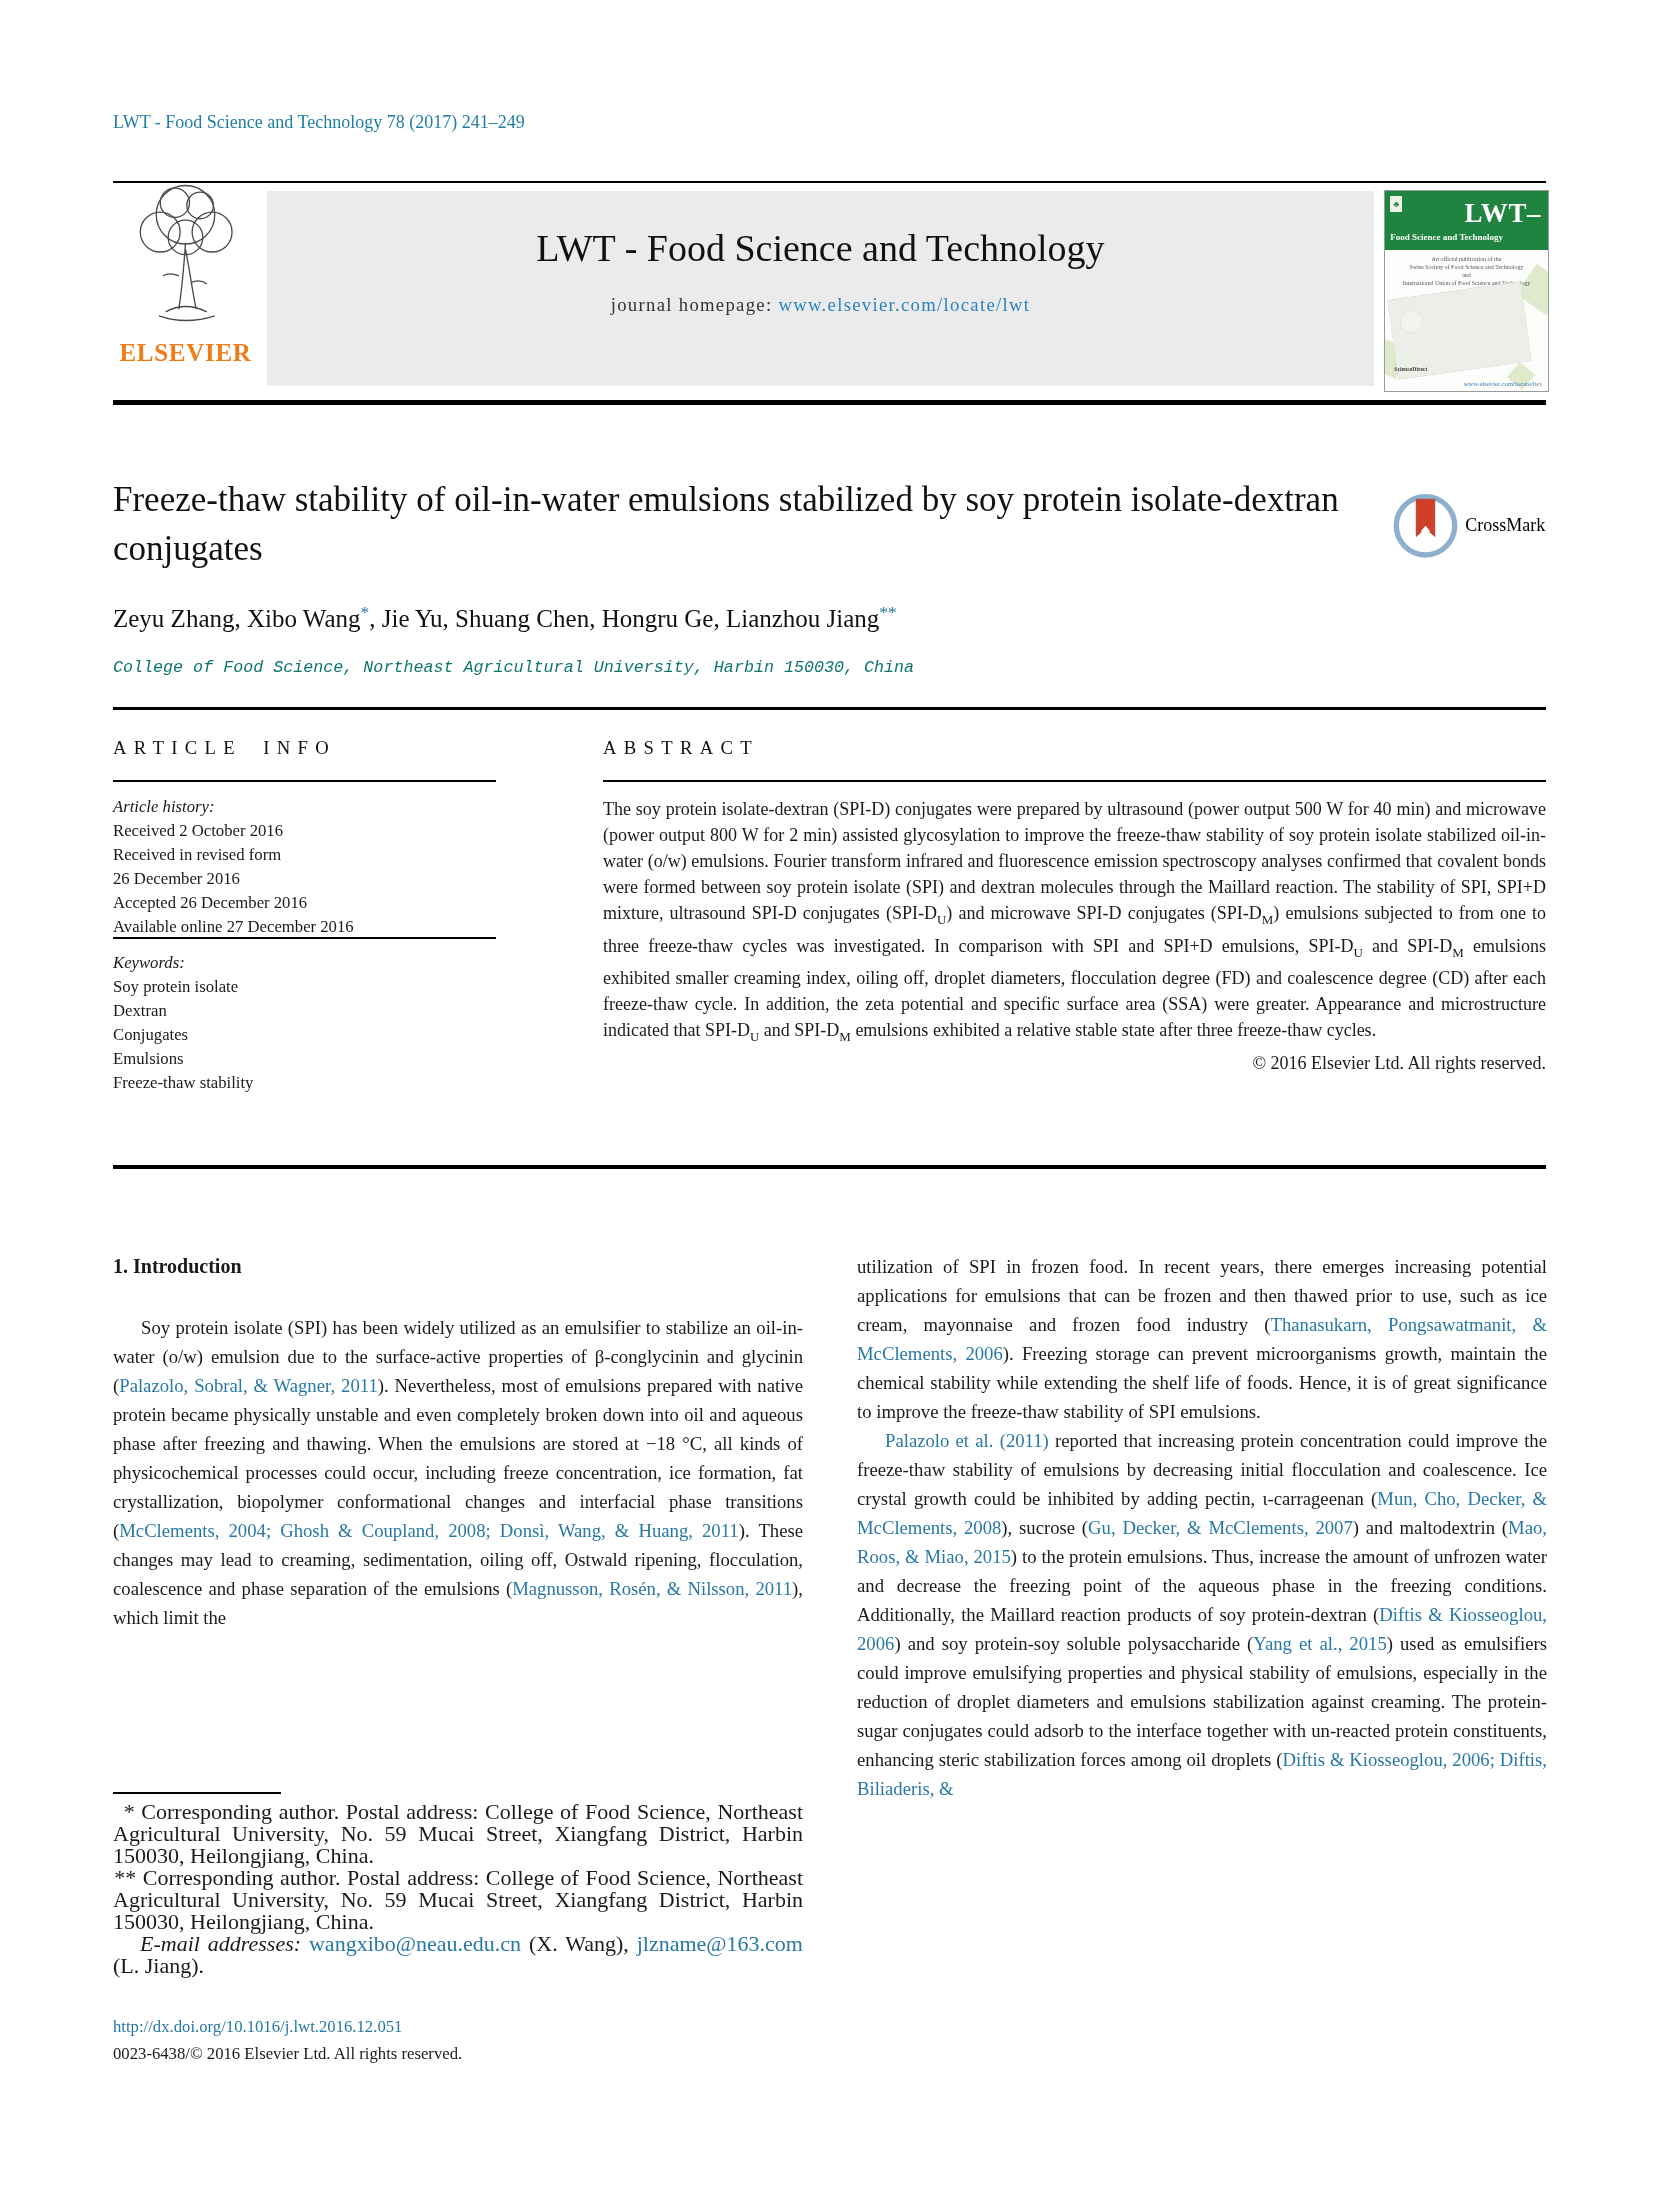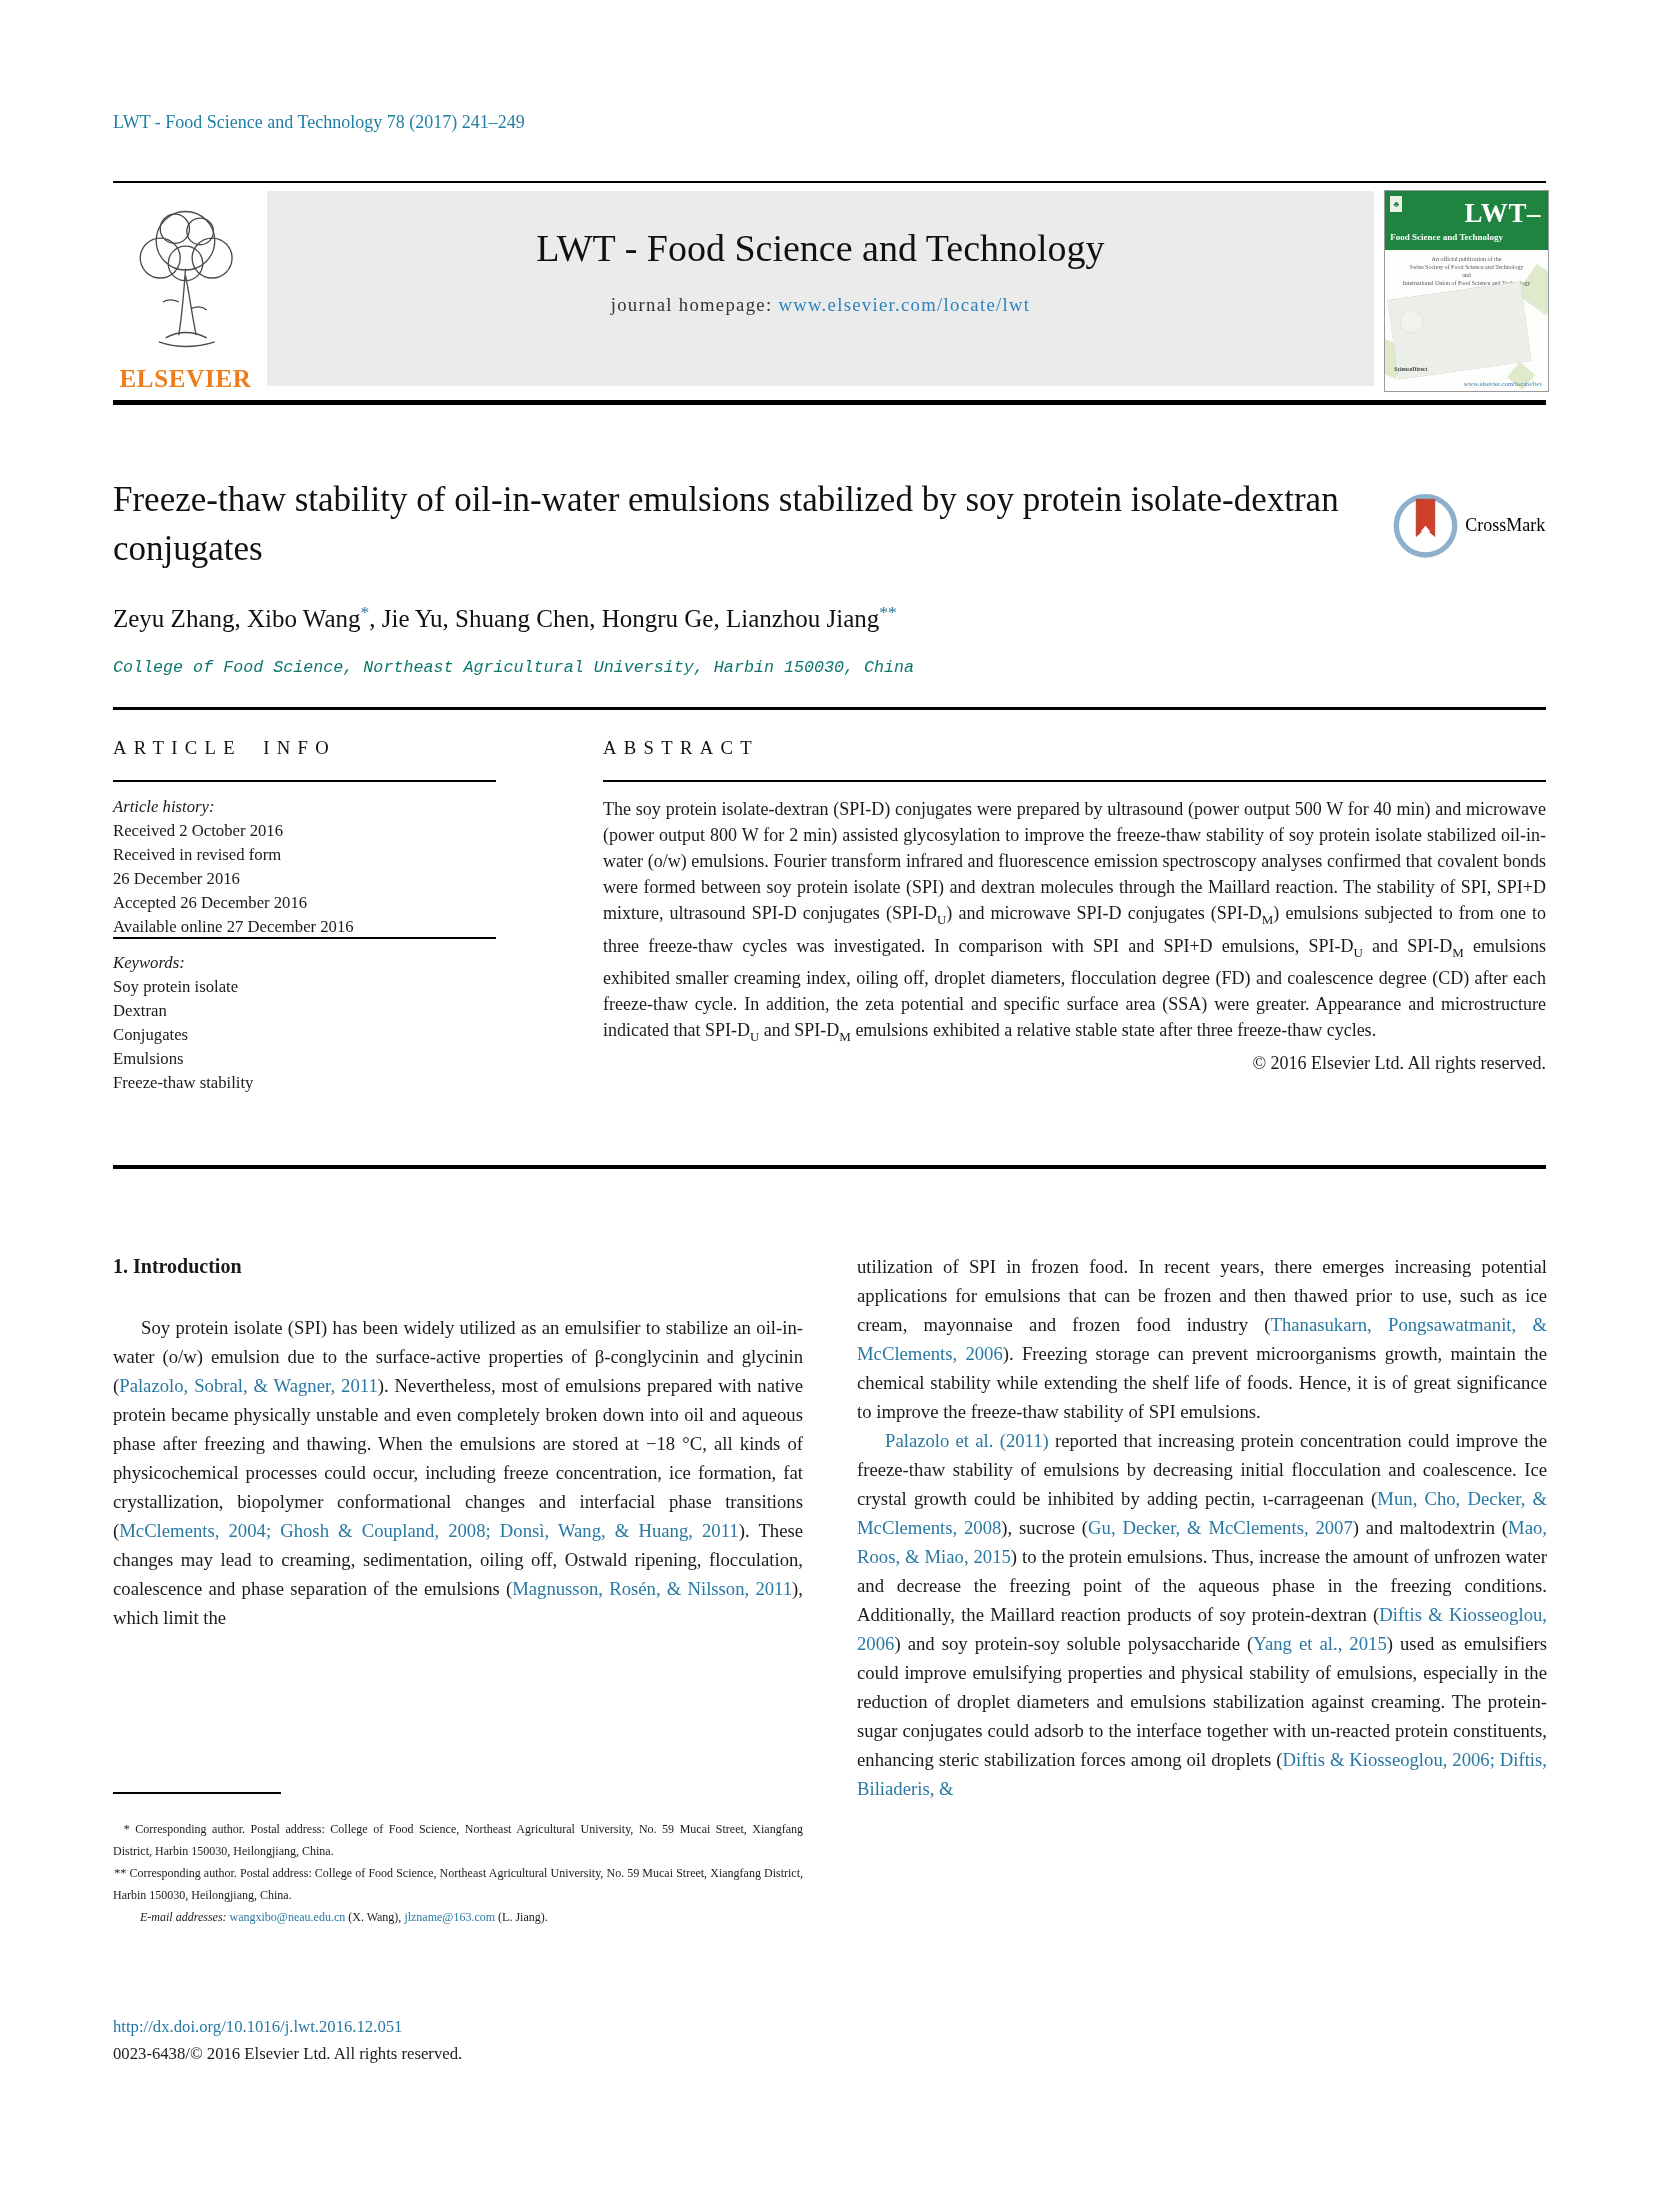--- a/index.html
+++ b/index.html
@@ -9,21 +9,21 @@
   .lk{color:#2878a3;}
   .suplk{color:#2878a3;vertical-align:super;font-size:70%;}
   .sub{vertical-align:sub;font-size:72%;}
   .it{font-style:italic;}
   .citation{top:112px;left:113px;width:1433px;text-align:left;font-size:18px;color:#1f7fa3;}
   .toprule{top:181px;left:113px;width:1433px;height:2px;background:#000;}
   .thickrule{left:113px;width:1433px;height:5.3px;background:#000;}
   .midrule{top:707px;left:113px;width:1433px;height:2.7px;background:#000;}
   .absrule{top:1165px;left:113px;width:1433px;height:4px;background:#000;}
   
-  .logoblock{top:202px;left:113px;width:145px;height:195px;text-align:center;}
+  .logoblock{top:176px;left:113px;width:145px;height:195px;text-align:center;}
   .logoblock .els{color:#ee7d18;font-size:25px;letter-spacing:0.7px;margin-top:1.3px;font-weight:bold;}
   .banner{top:191px;left:267px;width:1107px;height:195px;background:#ebebeb;text-align:center;}
   .banner .contents{margin-top:14.7px;font-size:18.7px;color:#222;}
   .banner .contents .sd{color:#2a83bd;}
   .banner .jtitle{margin-top:35px;font-size:38px;color:#111;}
   .banner .homepage{margin-top:24px;font-size:18.7px;letter-spacing:1.3px;color:#333;}
   .banner .homepage .url{color:#2a83bd;}
   .cover{top:190px;left:1384px;width:163px;height:200px;border:0.7px solid #9a9a9a;background:#fdfdfc;overflow:hidden;}
   .cover .greenband{position:absolute;top:0;left:0;right:0;height:59px;background:#1e8440;}
   .cover .minitree{position:absolute;top:4.7px;left:5.3px;width:12px;height:16px;background:#eef3ea;font-size:8.7px;line-height:16px;color:#1e8440;text-align:center;}
@@ -65,21 +65,21 @@
   .abstext{top:796px;left:603px;width:943px;font-size:18px;line-height:26px;text-align:justify;}
   .abscopy{text-align:right;}
   
   .col{font-size:18.7px;line-height:29px;text-align:justify;overflow:hidden;}
   .col1{top:1252px;left:113px;width:690px;height:507px;}
   .col2{top:1252px;left:857px;width:690px;height:793px;}
   .sechead{font-size:20px;font-weight:bold;margin-bottom:32px;text-align:left;}
   .indent{text-indent:28px;}
   
   .fnrule{top:1792px;left:113px;width:168px;height:2px;background:#000;}
-  .footnotes{top:1801px;left:113px;width:690px;font-size:12px;line-height:22px;text-align:justify;margin-top:17px;}
+  .footnotes{top:1801px;left:113px;width:690px;font-size:22px;line-height:22px;text-align:justify;}
   .fn1{text-indent:10.7px;}
   .fn2{text-indent:1.3px;}
   .fnmail{text-indent:27px;}
   .doi{top:2017px;left:113px;font-size:16.7px;color:#2878a3;}
   .rights{top:2044px;left:113px;font-size:16.7px;color:#1a1a1a;}
 </style>
 </head>
 <body>
 
 <div class="page">

